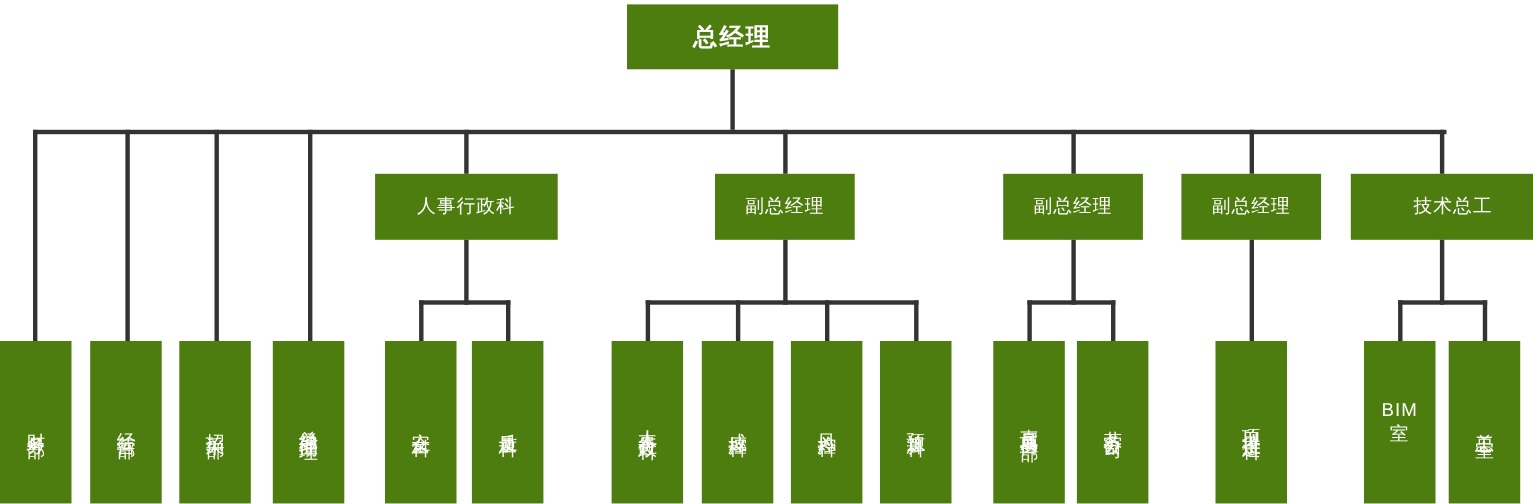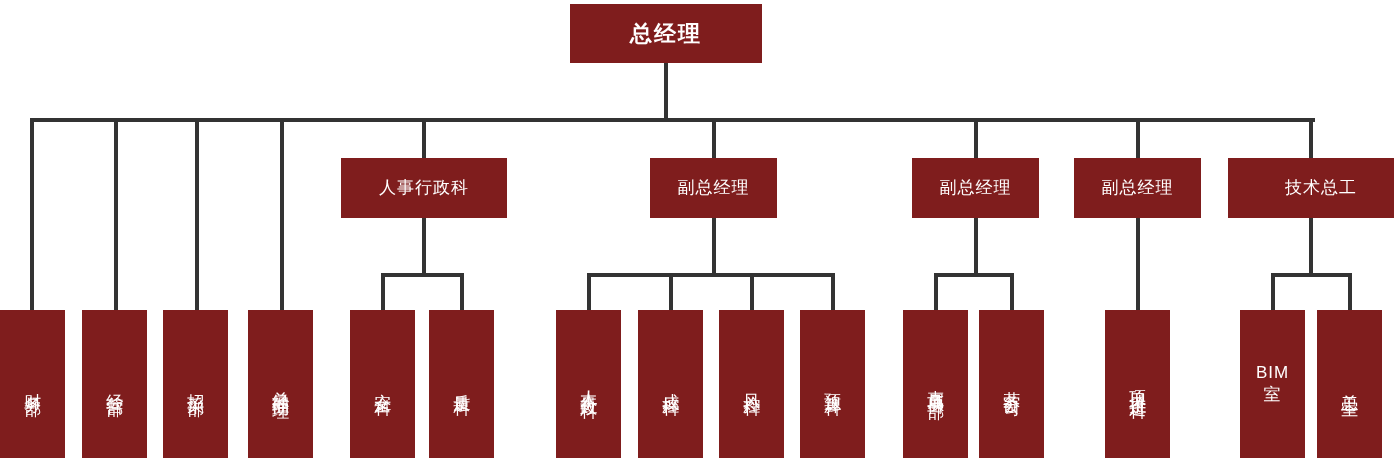--- a/index.html
+++ b/index.html
@@ -13,21 +13,21 @@
   }
   #chart {
     position: relative;
     width: 1394px;
     height: 458px;
     background: #ffffff;
     overflow: hidden;
   }
   .node {
     position: absolute;
-    background: #7f1d1d;
+    background: #4d7c0f;
     color: #ffffff;
     box-sizing: border-box;
     display: flex;
     align-items: center;
     justify-content: center;
     text-align: center;
     line-height: 1.18;
     letter-spacing: 0.5px;
   }
   .node.root {

